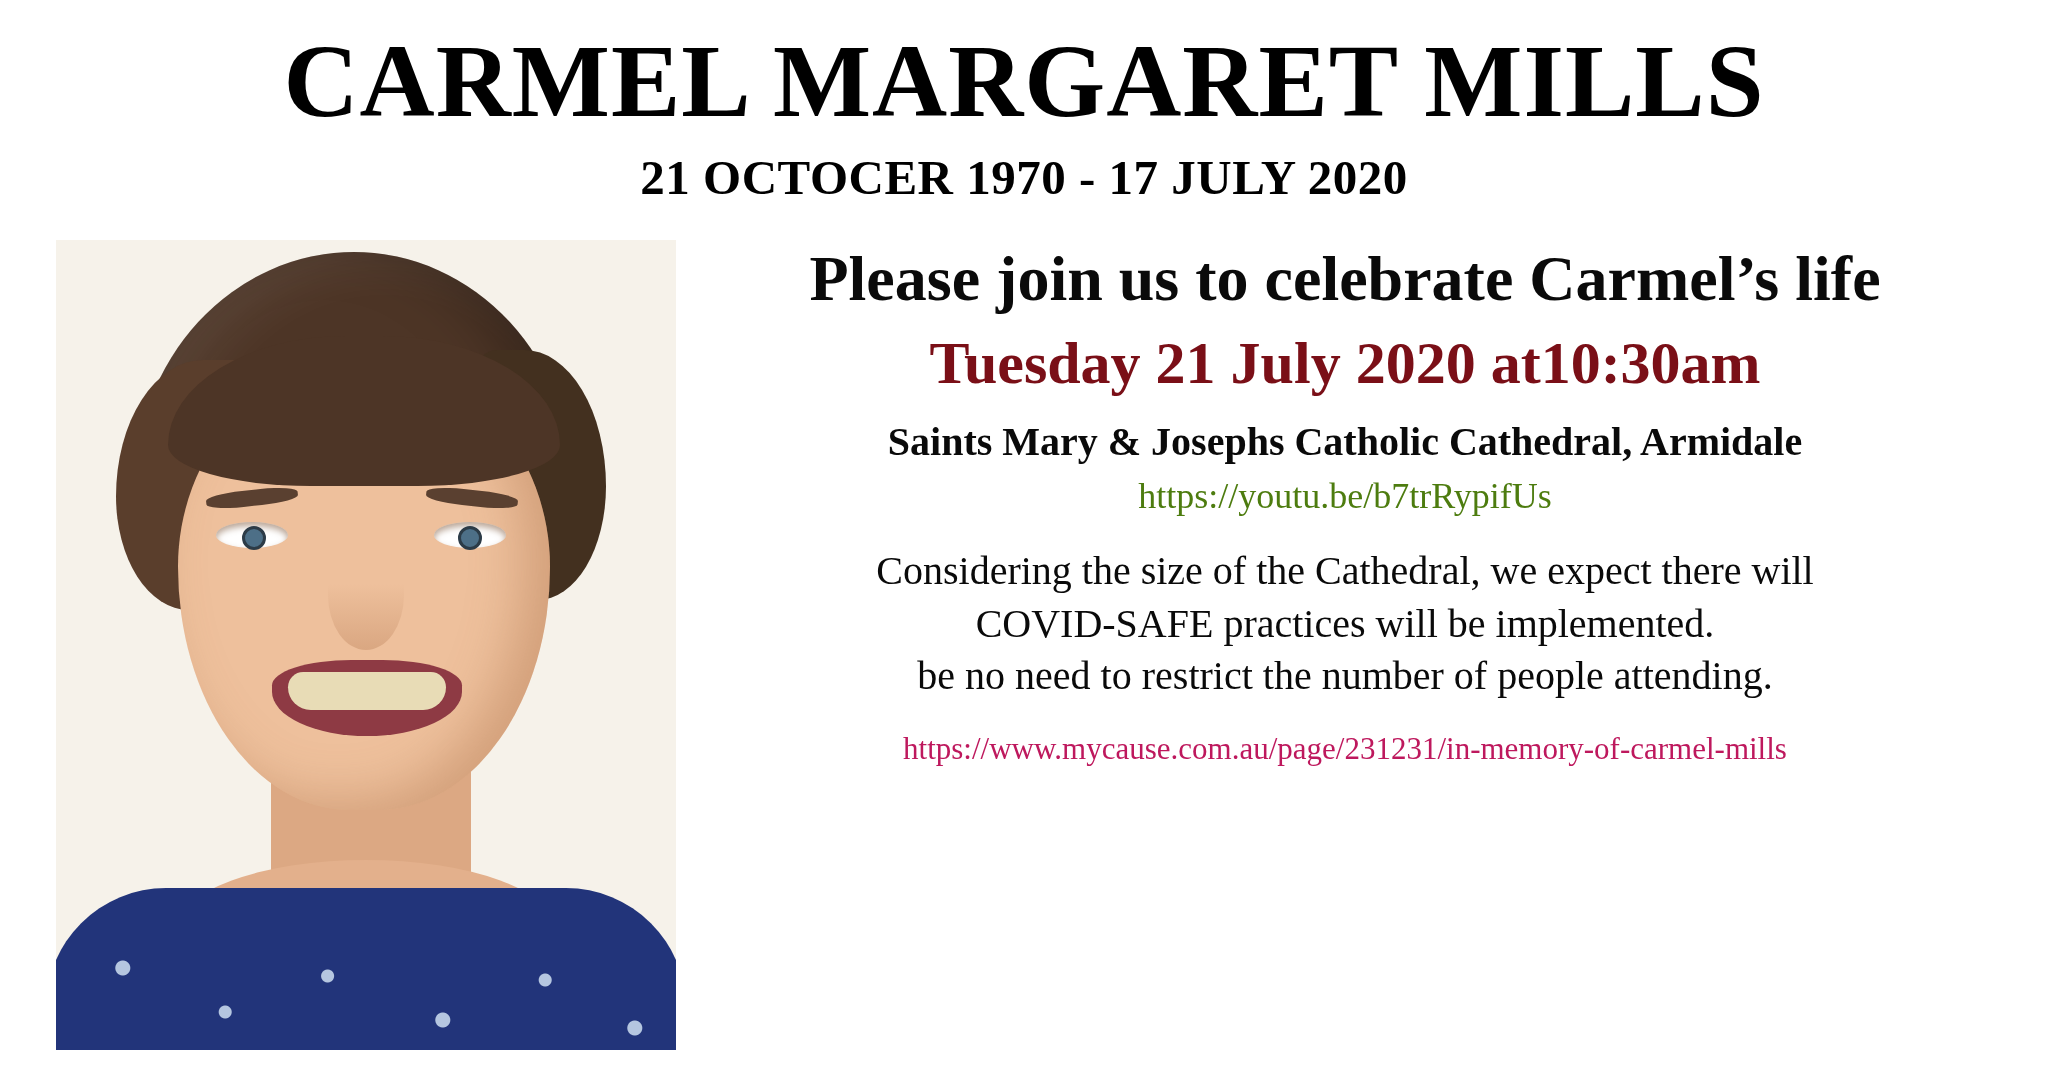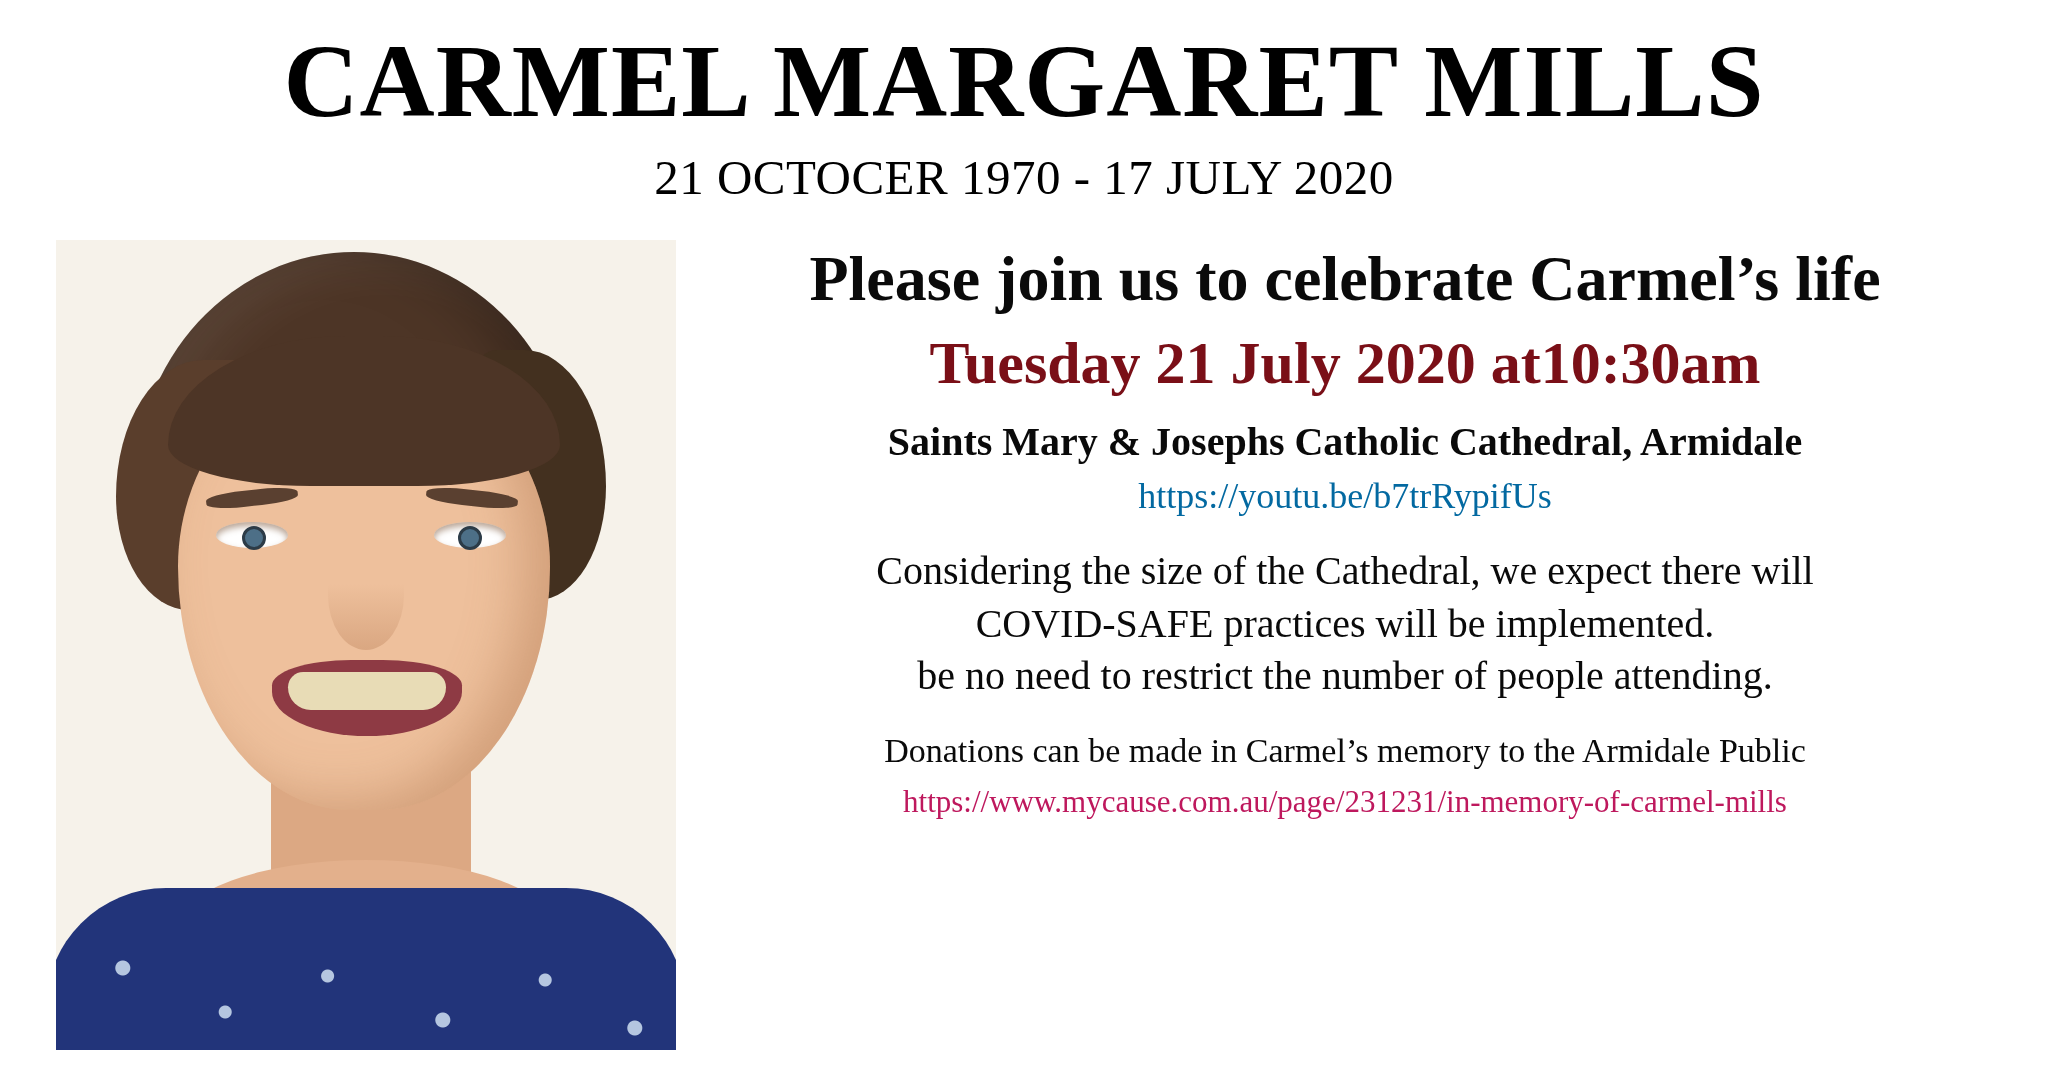--- a/index.html
+++ b/index.html
@@ -30,21 +30,21 @@
     font-family: "Liberation Serif", serif;
     font-weight: bold;
     font-size: 104px;
     letter-spacing: 1px;
     line-height: 1.05;
     margin: 0;
     color: #000000;
   }
   .life-dates {
     font-family: "Liberation Serif", serif;
-    font-weight: normal;
+    font-weight: bold;
     font-size: 49px;
     letter-spacing: 0.5px;
     margin: 14px 0 0 0;
     color: #000000;
   }
   .body-area {
     position: relative;
     display: flex;
     align-items: flex-start;
     padding: 18px 40px 0 56px;
@@ -245,21 +245,21 @@
     margin: 22px 0 0 0;
   }
   .livestream-text {
     font-size: 39px;
     margin: 30px 0 0 0;
     line-height: 1.2;
   }
   .livestream-url {
     display: block;
     font-size: 36px;
-    color: #0369a1;
+    color: #4d7c0f;
     margin: 10px 0 16px 0;
     text-decoration: none;
     text-align: center;
   }
   .covid-block {
     font-size: 40px;
     line-height: 1.32;
     margin: 28px 0 0 0;
   }
   .donations-block {
@@ -317,19 +317,18 @@
 
       <a class="livestream-url" href="#">https://youtu.be/b7trRypifUs</a>
 
       <div class="covid-block">
         <div>Considering the size of the Cathedral, we expect there will</div>
         <div>COVID-SAFE practices will be implemented.</div>
         <div>be no need to restrict the number of people attending.</div>
       </div>
 
       <div class="donations-block">
-        <div>Donations can be made in Carmel’s memory to the Armidale Public</div>
         <a class="donations-url" href="#">https://www.mycause.com.au/page/231231/in-memory-of-carmel-mills</a>
       </div>
     </div>
 
   </div>
 </div>
 
 </body></html>

